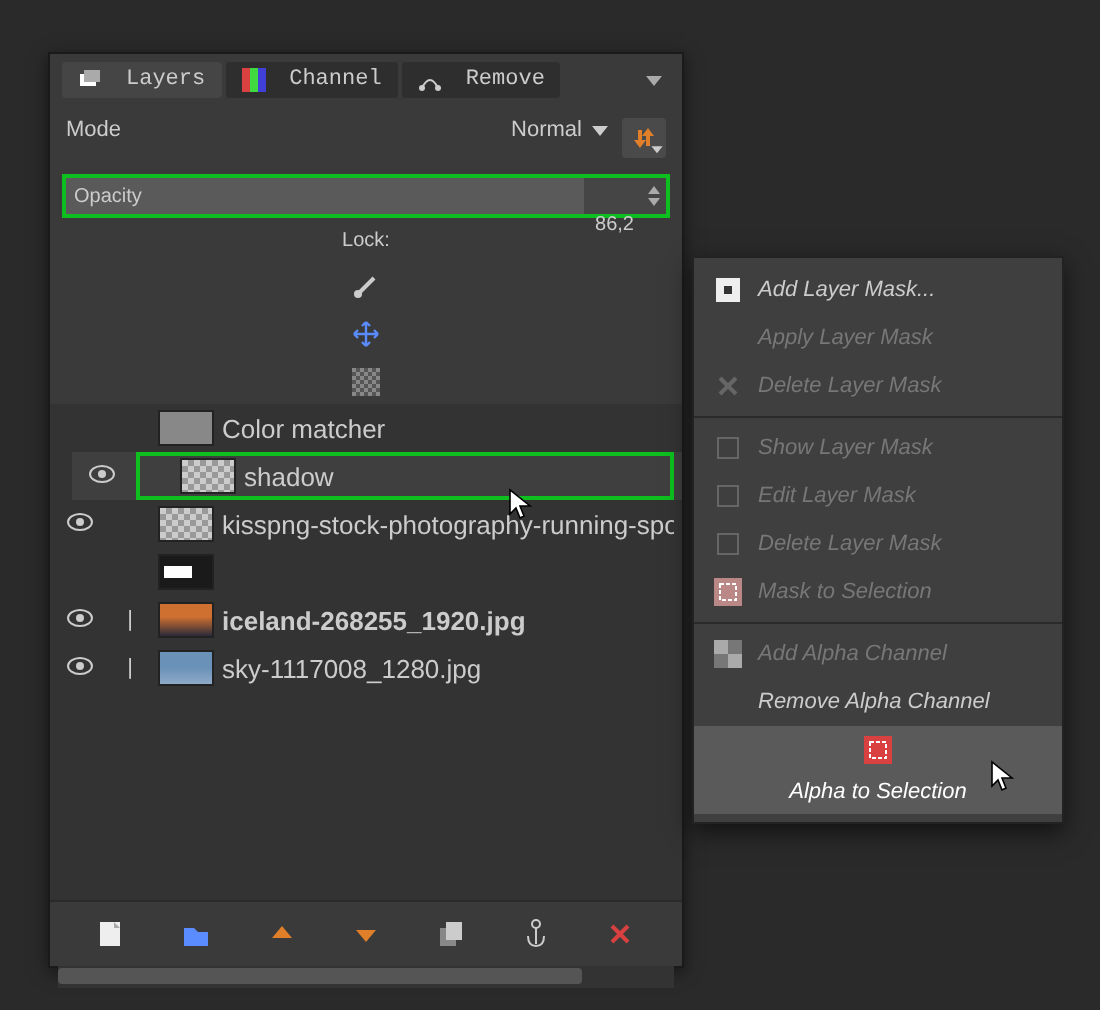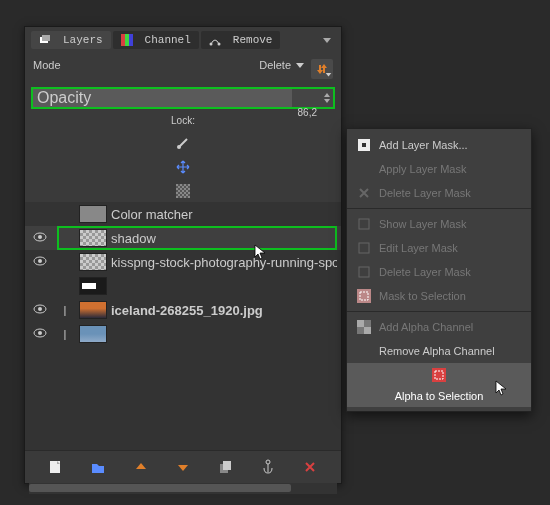--- a/index.html
+++ b/index.html
@@ -16,52 +16,52 @@
   
   .mode-row { display: flex; align-items: flex-start; padding: 6px 8px; gap: 6px; background: #3a3a3a; }
   .mode-row .flex { flex: 1; }
   .mode-select { display: flex; align-items: center; gap: 4px; cursor: pointer; }
   .chevron { width: 10px; height: 10px; }
   .mode-switch-btn { width: 22px; height: 20px; background: #4a4a4a; display: flex; align-items: center; justify-content: center; border-radius: 2px; cursor: pointer; position: relative; }
   .switch-icon { width: 12px; height: 12px; }
   
   .opacity-row { margin: 2px 6px; border: 2px solid #0dbf1f; display: flex; align-items: center; background: #454545; height: 22px; position: relative; }
   .opacity-fill { position: absolute; left: 0; top: 0; bottom: 0; width: 86.2%; background: #5a5a5a; }
-  .opacity-label { position: relative; padding-left: 4px; z-index: 1; font-size: 16px; }
+  .opacity-label { position: relative; padding-left: 4px; z-index: 1; font-size: 10px; }
   .opacity-val { position: relative; margin-left: auto; padding-right: 6px; z-index: 1; font-size: 10px; margin-top: 29px; }
   .opacity-arrows { position: relative; width: 10px; display: flex; flex-direction: column; z-index:1; }
   .mini-arrow { width: 8px; height: 6px; cursor: pointer; }
   
   .lock-row { display: flex; align-items: center; gap: 10px; padding: 4px 8px; font-size: 10px; flex-direction: column; }
   .lock-icon { width: 14px; height: 14px; cursor: pointer; }
   .lock-move { color: #5a8cff; font-size: 14px; }
   
   .layers-list { background: #333; min-height: 280px; position: relative; }
   .layer-row { display: flex; align-items: center; height: 24px; padding: 0 4px; gap: 4px; cursor: pointer; position: relative; }
-  .layer-row.selected { background: #3f3f3f; }
+  .layer-row.selected { background: #3f3f3f; margin-left: 11px; }
   .eye-col { width: 22px; text-align: center; }
   .link-col { width: 20px; text-align: center; }
   .thumb { width: 28px; height: 18px; background: #888; border: 1px solid #222; flex-shrink: 0; }
   .thumb.checker { background-image: repeating-conic-gradient(#999 0 25%, #ccc 0 50%); background-size: 6px 6px; }
   .thumb.dark { background: #1a1a1a; display:flex; align-items:center; justify-content:flex-start; }
   .thumb.dark .white-rect { width: 14px; height: 6px; background: #fff; margin-left: 2px; }
   .thumb.photo2 { background: linear-gradient(#d07030 40%, #2a2a3a); }
   .thumb.photo3 { background: linear-gradient(#6a92b8 50%, #8faac8); }
   .layer-name { flex: 1; white-space: nowrap; overflow: hidden; font-size: 13px; }
   .layer-name.bold { font-weight: bold; }
   .highlight-box { position: absolute; border: 2px solid #0dbf1f; left: 32px; right: 4px; top: 0; bottom: 0; pointer-events: none; }
   
   .scrollbar { height: 12px; background: #333; margin: 0 4px; display: flex; align-items: center; }
   .scroll-thumb { width: 85%; height: 8px; background: #555; border-radius: 2px; cursor: pointer; }
   
   .bottom-bar { display: flex; align-items: center; justify-content: space-around; padding: 8px 10px; background: #3a3a3a; border-top: 1px solid #2a2a2a; position: absolute; bottom: 0; left:0; right:0; }
   .bb-icon { width: 16px; height: 16px; cursor: pointer; }
   
   .context-menu { position: absolute; left: 346px; top: 128px; width: 186px; background: #3f3f3f; border: 1px solid #222; box-shadow: 0 4px 12px rgba(0,0,0,0.6); padding: 4px 0; }
-  .menu-item { display: flex; align-items: center; gap: 8px; padding: 5px 10px; cursor: pointer; font-size: 11px; }
+  .menu-item { display: flex; align-items: center; gap: 8px; padding: 5px 10px; cursor: pointer; font-size: 11px; font-style: italic; }
   .menu-item.disabled { color: #777; }
   .menu-item.highlighted { background: #5a5a5a; color: #fff; flex-direction: column; }
   .menu-icon { width: 14px; height: 14px; flex-shrink: 0; }
   .menu-sep { height: 1px; background: #2a2a2a; margin: 3px 0; }
   
   .cursor-arrow { position: absolute; width: 14px; height: 18px; pointer-events: none; }
   .cursor1 { left: 254px; top: 244px; }
   .cursor2 { left: 495px; top: 380px; }
 </style>
 </head>
@@ -104,21 +104,21 @@
       <svg viewBox="0 0 16 10">
           <polygon points="4,3 12,3 8,8" fill="#aaa"></polygon>
         </svg>
     </div>
   </div>
 
   <div class="mode-row">
     <span>Mode</span>
     <div class="flex"></div>
     <div class="mode-select">
-      <span>Delete</span>
+      <span>Normal</span>
       <svg class="chevron" viewBox="0 0 10 10">
           <polygon points="1,3 9,3 5,8" fill="#ccc"></polygon>
         </svg>
     </div>
     <div class="mode-switch-btn">
       <svg class="switch-icon" viewBox="0 0 12 12">
           <path d="M3 2 L3 7 L1 7 L4 11 L7 7 L5 7 L5 2 Z M9 10 L9 5 L11 5 L8 1 L5 5 L7 5 L7 10 Z" fill="#e07f2a"></path>
         </svg>
       <svg class="chevron" style="width:7px;height:7px;position:absolute;right:1px;bottom:1px" viewBox="0 0 10 10">
           <polygon points="1,3 9,3 5,8" fill="#ccc"></polygon>
@@ -212,20 +212,21 @@
         <div class="thumb photo2"></div>
         <div class="layer-name bold">iceland-268255_1920.jpg</div>
       </div>
       <div class="layer-row">
         <div class="eye-col"><svg width="14" height="10" viewBox="0 0 14 10">
             <ellipse cx="7" cy="5" rx="6" ry="4" fill="none" stroke="#ccc"></ellipse>
             <circle cx="7" cy="5" r="2" fill="#ccc"></circle>
           </svg></div>
         <div class="link-col">|</div>
         <div class="thumb photo3"></div>
+        <div class="layer-name">sky-1117008_1280.jpg</div>
       </div>
     </div>
 
   <div class="scrollbar">
     <div class="scroll-thumb"></div>
   </div>
 
   <div class="bottom-bar">
     <span class="bb-icon"><svg viewBox="0 0 16 16">
           <rect x="2" y="2" width="10" height="12" fill="#eee"></rect>

